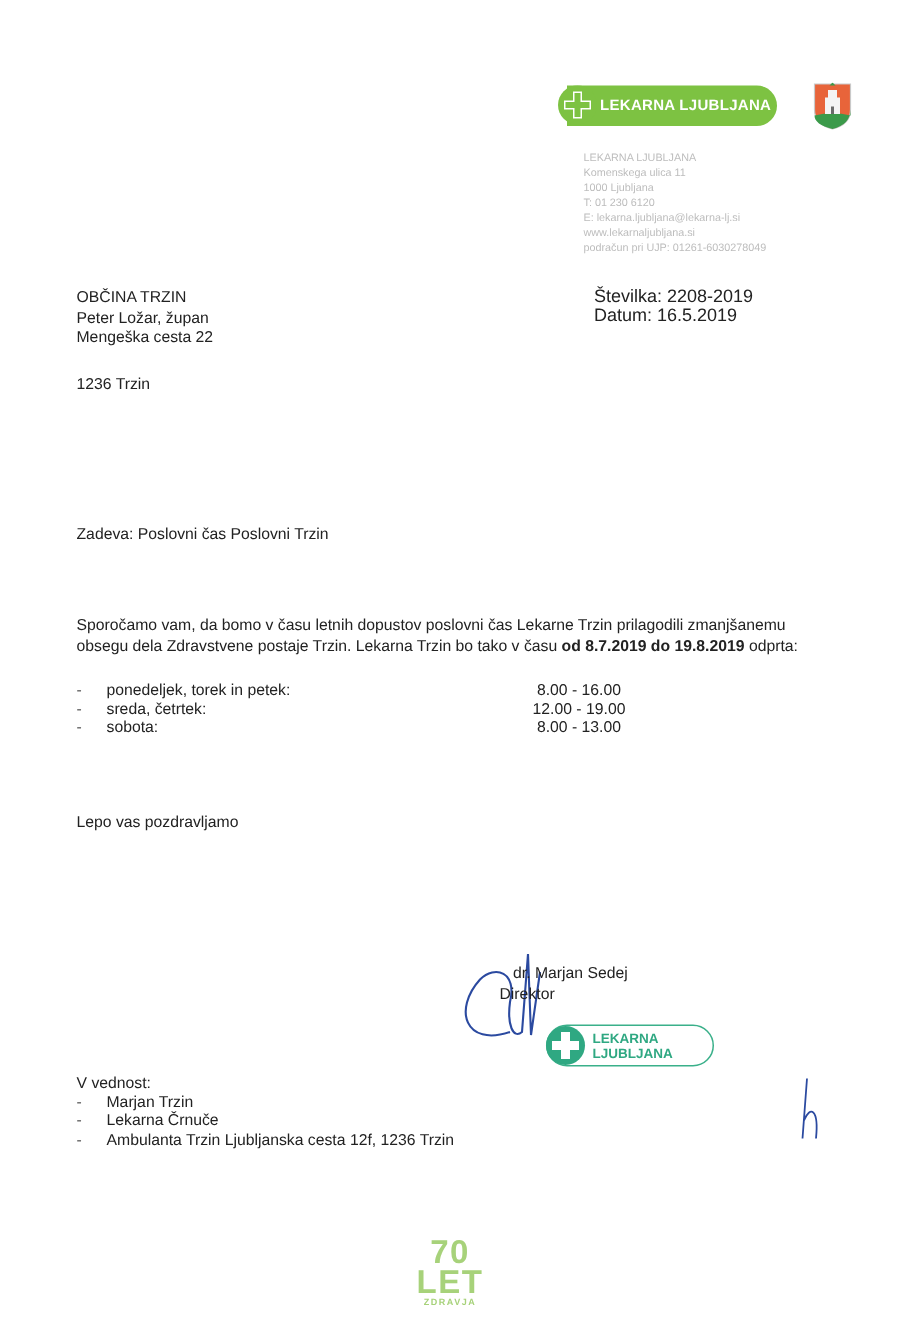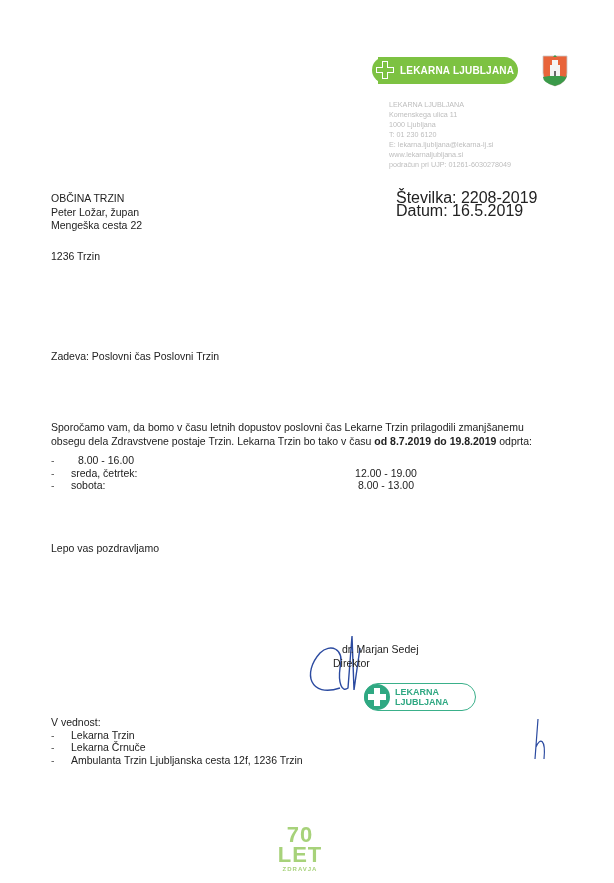--- a/index.html
+++ b/index.html
@@ -4,25 +4,25 @@
 <style>
   html, body { margin:0; padding:0; background:#ffffff; }
   body { width:614px; height:883px; position:relative; overflow:hidden;
          font-family:"Liberation Sans", "DejaVu Sans", sans-serif; color:#222; font-size:10.5px; }
   .abs { position:absolute; }
   .logo-pill { left:378px; top:57px; width:140px; height:27px; background:#7dc242; border-radius:0 14px 14px 0;
                color:#fff; font-size:10px; font-weight:bold; letter-spacing:0.2px; display:flex; align-items:center; padding-left:22px; box-sizing:border-box; }
   .logo-cross { left:371px; top:56px; width:28px; height:28px; }
   .shield { left:542px; top:55px; width:26px; height:32px; }
   .sender { left:389px; top:100px; font-size:7.2px; line-height:10px; color:#bdbdbd; }
-  .ref { left:396px; top:191px; font-size:16px; line-height:13px; color:#222; }
+  .ref { left:396px; top:191px; font-size:12px; line-height:13px; color:#222; }
   .recipient { left:51px; top:192px; line-height:13.5px; }
   .post { left:51px; top:250px;text-align:right; }
   .subject { left:51px; top:350px; }
-  .body-text { left:51px; top:421px; width:520px; line-height:13.5px; }
+  .body-text { left:51px; top:411px; width:520px; line-height:13.5px; }
   .hours { left:51px; top:454px; width:380px; }
   .hours .row { display:flex; height:12.5px; line-height:12.5px; }
   .hours .dash { width:20px; color:#555; }
   .hours .day { width:280px; }
   .hours .time { width:70px; text-align:center; }
   .greeting { left:51px; top:542px; }
   .sign-name { left:318px; top:643px;margin-left:24px; }
   .sign-title { left:333px; top:657px; }
   .stamp { left:364px; top:683px; width:112px; height:28px; border:1.5px solid #3ab08a; border-radius:14px;
            color:#2fa882; font-size:9px; font-weight:bold; display:flex; align-items:center; padding-left:30px; box-sizing:border-box; }
@@ -82,20 +82,21 @@
 <div class="abs subject">Zadeva: Poslovni čas Poslovni Trzin</div>
 
 <div class="abs body-text">
   <div>Sporočamo vam, da bomo v času letnih dopustov poslovni čas Lekarne Trzin prilagodili zmanjšanemu</div>
   <div><span>obsegu dela Zdravstvene postaje Trzin. Lekarna Trzin bo tako v času </span><b>od 8.7.2019 do 19.8.2019</b><span> odprta:</span></div>
 </div>
 
 <div class="abs hours">
   <div class="row">
     <span class="dash">-</span>
+    <span class="day">ponedeljek, torek in petek:</span>
     <span class="time">8.00 - 16.00</span>
   </div>
   <div class="row">
     <span class="dash">-</span>
     <span class="day">sreda, četrtek:</span>
     <span class="time">12.00 - 19.00</span>
   </div>
   <div class="row">
     <span class="dash">-</span>
     <span class="day">sobota:</span>
@@ -120,21 +121,21 @@
   <rect x="6" y="12" width="18" height="6" fill="#ffffff"></rect>
 </svg>
 <svg class="abs" style="left:532px;top:717px;width:16px;height:45px;" viewBox="0 0 16 45">
   <path d="M6 2 L3 42 M4 30 C8 20 14 22 12 42" fill="none" stroke="#2b4aa0" stroke-width="1.2"></path>
 </svg>
 
 <div class="abs cc">
   <div>V vednost:</div>
   <div class="row">
     <span class="dash">-</span>
-    <span>Lekarna Trzin</span>
+    <span>Marjan Trzin</span>
   </div>
   <div class="row">
     <span class="dash">-</span>
     <span>Lekarna Črnuče</span>
   </div>
   <div class="row">
     <span class="dash">-</span>
     <span>Ambulanta Trzin Ljubljanska cesta 12f, 1236 Trzin</span>
   </div>
 </div>

